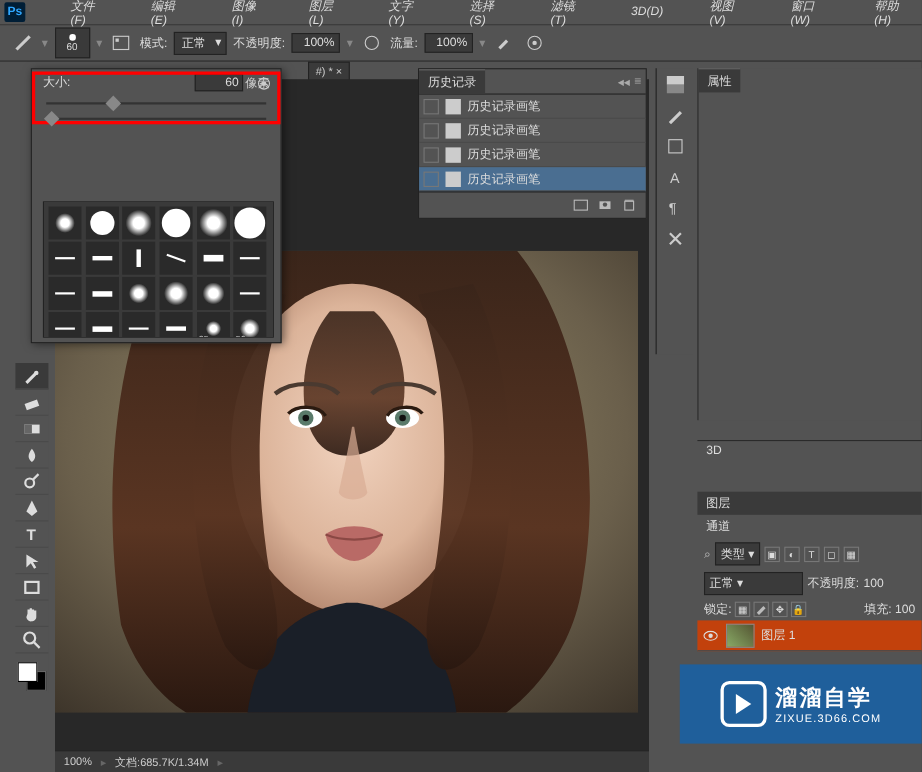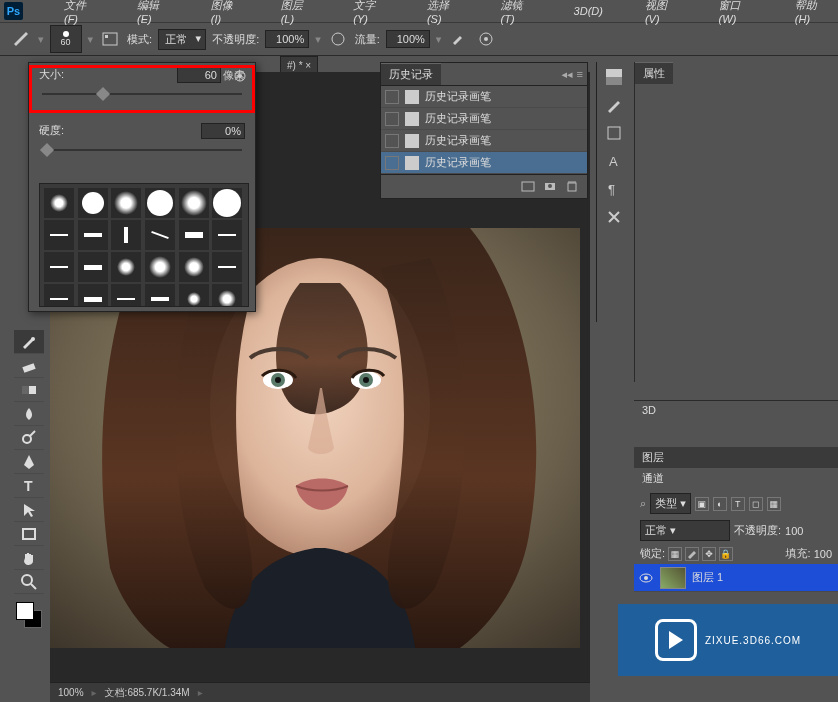--- a/index.html
+++ b/index.html
@@ -54,21 +54,21 @@
 .layers-panel { position: absolute; left: 634px; top: 400px; width: 204px; height: 300px; background: #535353; border-top: 1px solid #2a2a2a; }
 .lp-tabs { display: flex; flex-direction: column; }
 .lp-tab { padding: 3px 8px; font-size: 11px; }
 .lp-tab.active { background: #3a3a3a; margin-top: 28px; }
 .lp-controls { display: flex; align-items: center; gap: 4px; padding: 4px 6px; }
 .lp-select { background: #3a3a3a; border: 1px solid #222; color: #ddd; padding: 2px 4px; font-size: 11px; flex: 0 0 auto; }
 .lp-row { display: flex; align-items: center; gap: 4px; padding: 2px 6px; font-size: 11px; }
 .lp-lock-row { display: flex; align-items: center; gap: 3px; padding: 3px 6px; font-size: 11px; }
 .lp-mini { width: 14px; height: 14px; border: 1px solid #777; display: flex; align-items: center; justify-content: center; font-size: 9px; }
 .layer-row { display: flex; align-items: center; height: 28px; padding: 0 4px; gap: 6px; border-bottom: 1px solid #4a4a4a; }
-.layer-row.sel { background: #1d4ed8; }
+.layer-row.sel { background: #c2410c; }
 .eye { width: 16px; height: 16px; display: flex; align-items: center; justify-content: center; }
 .thumb { width: 26px; height: 22px; border: 1px solid #888; background: linear-gradient(45deg,#8a6,#553); }
 .layer-name { font-size: 11px; }
 .watermark { position: absolute; right: 0; bottom: 26px; width: 220px; height: 72px; background: #1f5f9b; display: flex; align-items: center; justify-content: center; gap: 8px; }
 .wm-icon { width: 42px; height: 42px; border: 3px solid #fff; border-radius: 8px; display: flex; align-items: center; justify-content: center; }
 .wm-play { width: 0; height: 0; border-left: 14px solid #fff; border-top: 9px solid transparent; border-bottom: 9px solid transparent; }
 .wm-text { color: #fff; }
 .wm-big { font-size: 20px; font-weight: bold; letter-spacing: 2px; }
 .wm-small { font-size: 10px; letter-spacing: 1px; text-align: center; }
 .status-bar { position: absolute; left: 50px; bottom: 0; width: 540px; height: 20px; background: #3a3a3a; display: flex; align-items: center; padding: 0 8px; gap: 8px; font-size: 10px; color: #ccc; border-top: 1px solid #222; }
@@ -197,24 +197,20 @@
       </svg>
   </div>
   <div class="bp-slider">
     <div class="bp-track">
         <div class="bp-thumb" style="left:28%"></div>
       </div>
   </div>
 
   <div class="highlight-box" style="left:0; top:2px; width:226px; height:48px;"></div>
 
-  <div class="bp-row" style="justify-content:space-between; margin-top:18px;">
-    <span>硬度:</span>
-    <div class="bp-input">0%</div>
-  </div>
   <div class="bp-slider">
     <div class="bp-track">
         <div class="bp-thumb" style="left:0%"></div>
       </div>
   </div>
 
   <div class="brush-grid">
     <div class="bcell">
         <div class="bfuzz" style="width:18px;height:18px;"></div>
       </div>
@@ -489,20 +485,21 @@
     <div class="sw-bg"></div>
     <div class="sw-fg"></div>
   </div>
 </div>
 
 <div class="watermark">
   <div class="wm-icon">
       <div class="wm-play"></div>
     </div>
   <div class="wm-text">
+    <div class="wm-big">溜溜自学</div>
     <div class="wm-small">ZIXUE.3D66.COM</div>
   </div>
 </div>
 
 <div class="status-bar">
   <span>100%</span>
   <span style="color:#666">▸</span>
   <span>文档:685.7K/1.34M</span>
   <span style="color:#666">▸</span>
 </div>

